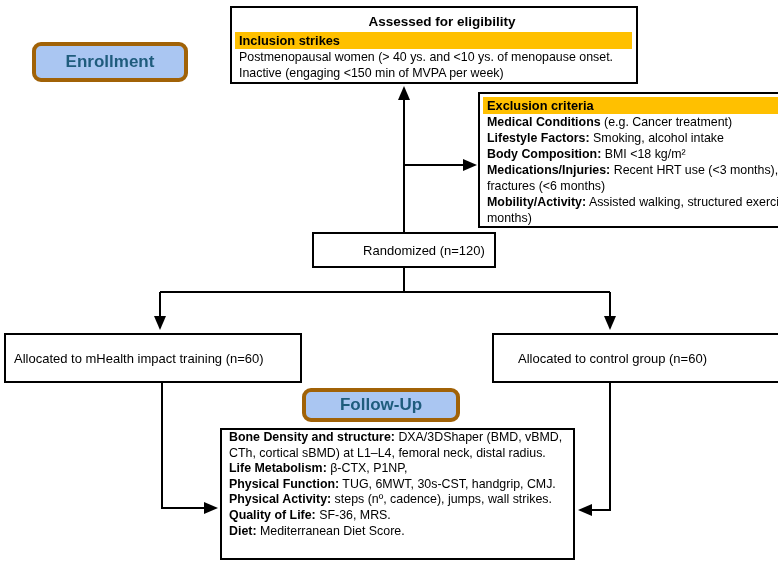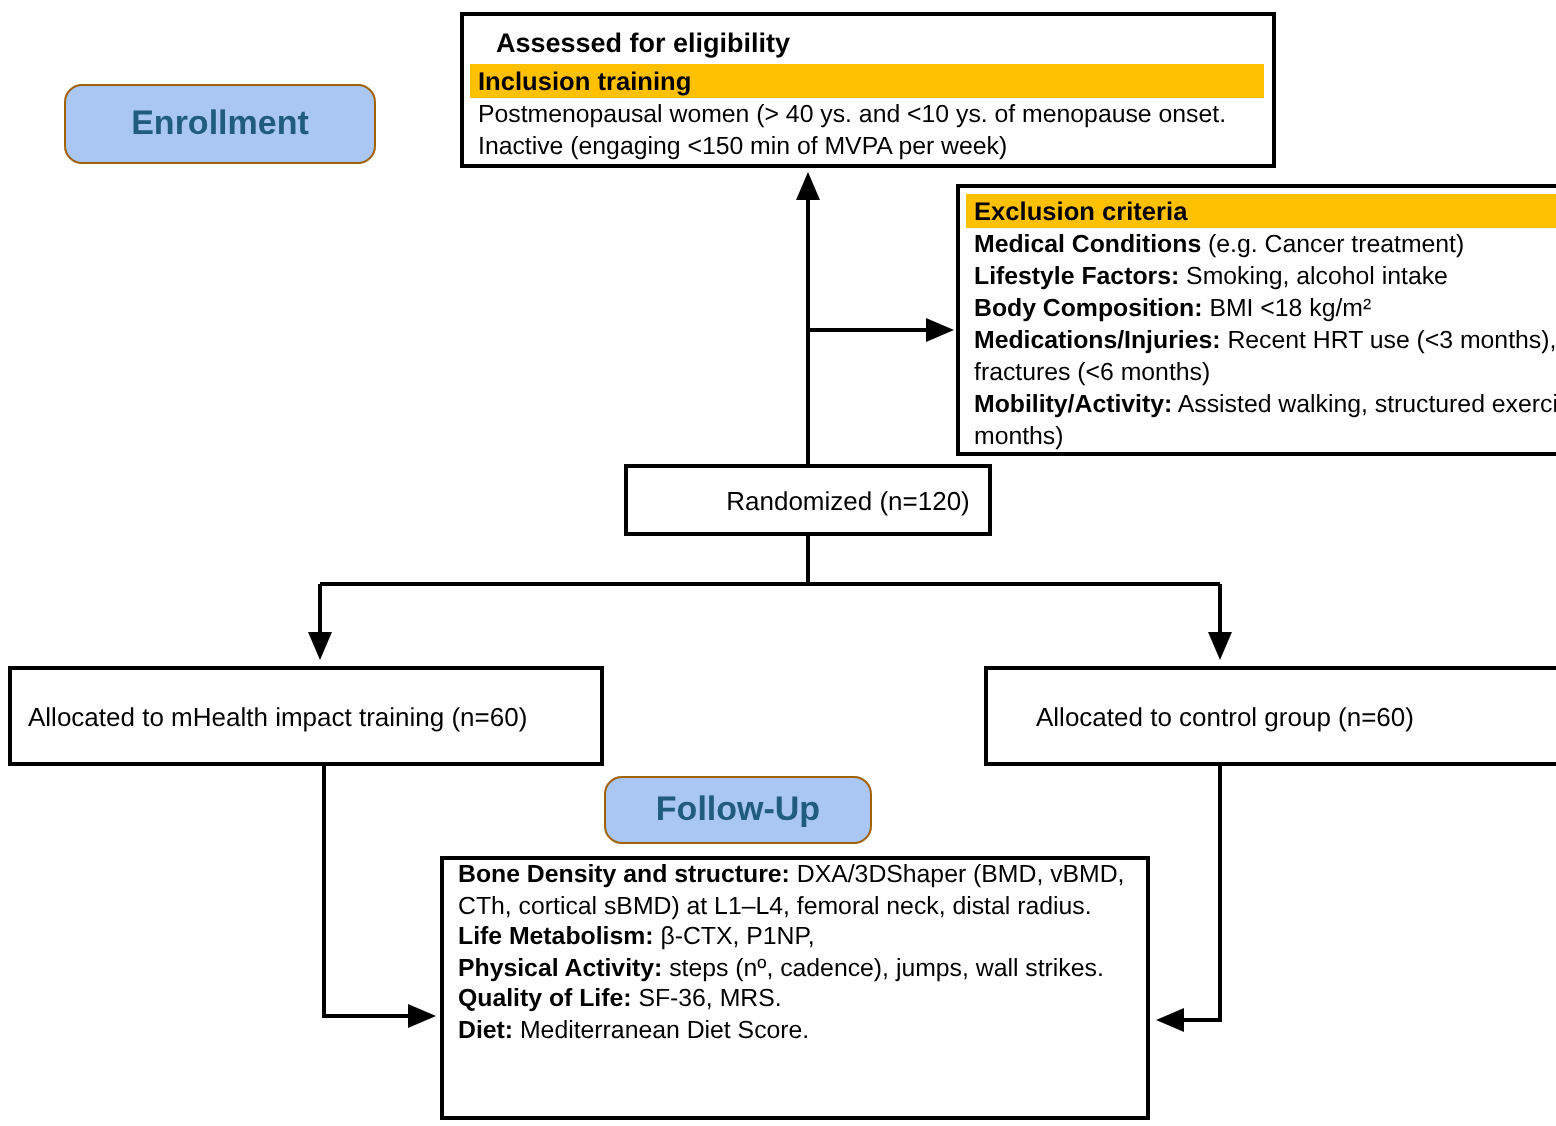--- a/index.html
+++ b/index.html
@@ -1,26 +1,26 @@
 <!DOCTYPE html>
 <html style="--hl: #FFC000; --bluefill: #AAC6F2; --bluetext: #1F5C7D;"><head>
 <meta charset="utf-8">
 <style>
   html,body{margin:0;padding:0;background:#fff;}
   .canvas{position:relative;width:778px;height:563px;background:#fff;
           font-family:"Liberation Sans",sans-serif;color:#000;overflow:hidden;}
   .box{position:absolute;background:#fff;border:2px solid #000;box-sizing:border-box;}
-  .stage{position:absolute;box-sizing:border-box;border:1px solid #a16207;border-radius:9px;
+  .stage{position:absolute;box-sizing:border-box;border:4px solid #a16207;border-radius:9px;
          background:var(--bluefill,#aac6f2);color:var(--bluetext,#1f5c7d);
          font-weight:bold;font-size:17px;display:flex;align-items:center;justify-content:center;}
   .hl{background:var(--hl,#ffc000);font-weight:bold;font-size:12.8px;line-height:17px;
       padding:0 0 0 4px;margin:1px 4px 0 3px;}
   .crit{font-size:12.4px;line-height:16px;padding:0 4px 0 7px;}
   .crit .b{font-weight:bold;}
-  .title{font-weight:bold;font-size:13.5px;padding-top:4px;line-height:19px;padding-left:16px;}
+  .title{font-weight:bold;font-size:13.5px;text-align:center;padding-top:4px;line-height:19px;padding-left:16px;}
   .plain{font-size:13px;}
   .vcenter{display:flex;align-items:center;padding-left:40px;}
   svg.wires{position:absolute;left:0;top:0;pointer-events:none;}
   svg.wires path{stroke:#000;stroke-width:2;fill:none;}
 </style>
 </head>
 <body>
 
 <div class="canvas">
 
@@ -35,21 +35,21 @@
     <path d="M404 268 V292"></path>
     <path d="M160 292 H610"></path>
     <path d="M160 292 V327" marker-end="url(#ah)"></path>
     <path d="M610 292 V327" marker-end="url(#ah)"></path>
     <path d="M162 383 V508 H215" marker-end="url(#ah)"></path>
     <path d="M610 383 V510 H581" marker-end="url(#ah)"></path>
   </svg>
 
   <div class="box" style="left:230px;top:6px;width:408px;height:78px;">
     <div class="title">Assessed for eligibility</div>
-    <div class="hl">Inclusion training</div>
+    <div class="hl">Inclusion strikes</div>
     <div class="crit">Postmenopausal women (&gt; 40 ys. and &lt;10 ys. of menopause onset.</div>
     <div class="crit">Inactive (engaging &lt;150 min of MVPA per week)</div>
   </div>
 
   <div class="stage" style="left:32px;top:42px;width:156px;height:40px;">
     <span>Enrollment</span>
   </div>
 
   <div class="box" style="left:478px;top:92px;width:344px;height:136px;">
     <div class="hl" style="margin-top:3px;">Exclusion criteria</div>
@@ -68,27 +68,28 @@
 
   <div class="box vcenter" style="left:4px;top:333px;width:298px;height:50px;padding-left:8px;">
     <span class="plain">Allocated to mHealth impact training (n=60)</span>
   </div>
 
   <div class="box vcenter" style="left:450px;top:333px;width:303px;height:50px;padding-left:24px;margin-left:42px;">
     <span class="plain">Allocated to control group (n=60)</span>
   </div>
 
 
-  <div class="stage" style="left:302px;top:388px;width:134px;height:34px;">
+  <div class="stage" style="left:302px;top:388px;width:158px;height:34px;">
     <span>Follow-Up</span>
   </div>
 
   <div class="box" style="left:220px;top:428px;width:355px;height:132px;">
     <div class="crit" style="line-height:15.6px;">
         <div><span class="b">Bone Density and structure:</span> DXA/3DShaper (BMD, vBMD, CTh, cortical sBMD) at L1–L4, femoral neck, distal radius.</div>
         <div><span class="b">Life Metabolism:</span> β-CTX, P1NP,</div>
+        <div><span class="b">Physical Function:</span> TUG, 6MWT, 30s-CST, handgrip, CMJ.</div>
         <div><span class="b">Physical Activity:</span> steps (nº, cadence), jumps, wall strikes.</div>
         <div><span class="b">Quality of Life:</span> SF-36, MRS.</div>
         <div><span class="b">Diet:</span> Mediterranean Diet Score.</div>
       </div>
   </div>
 
 </div>
 
 </body></html>

